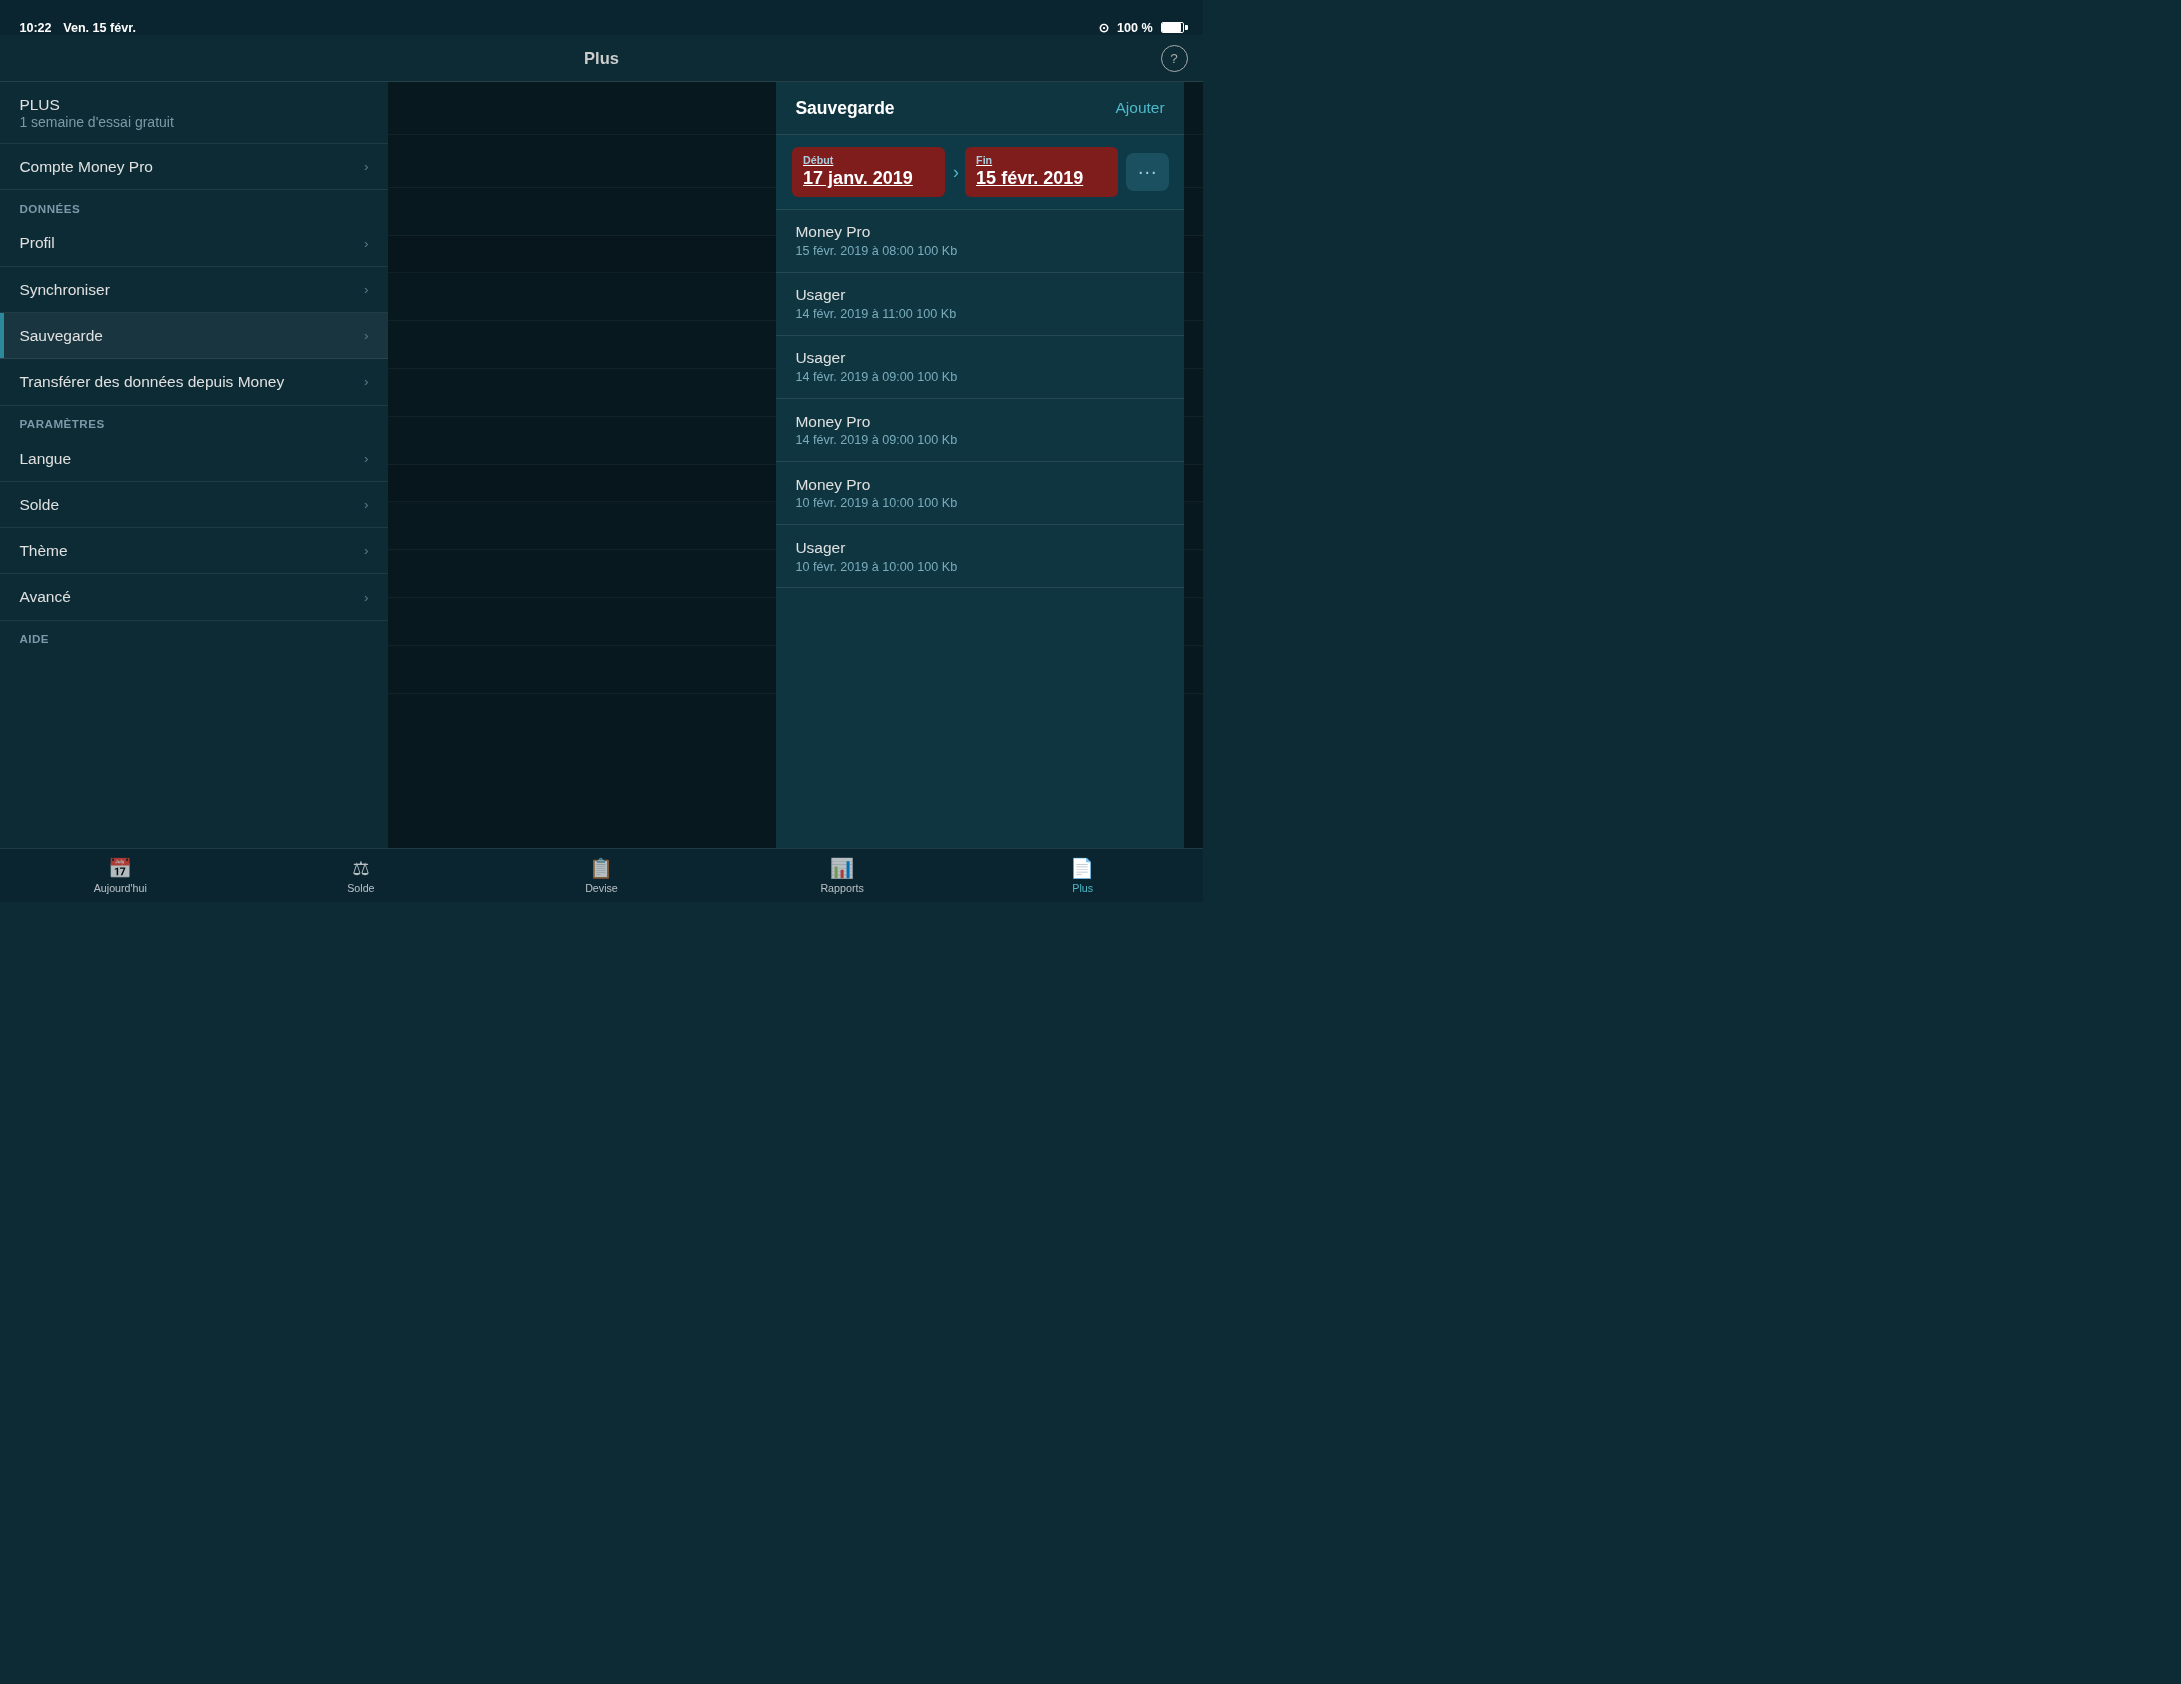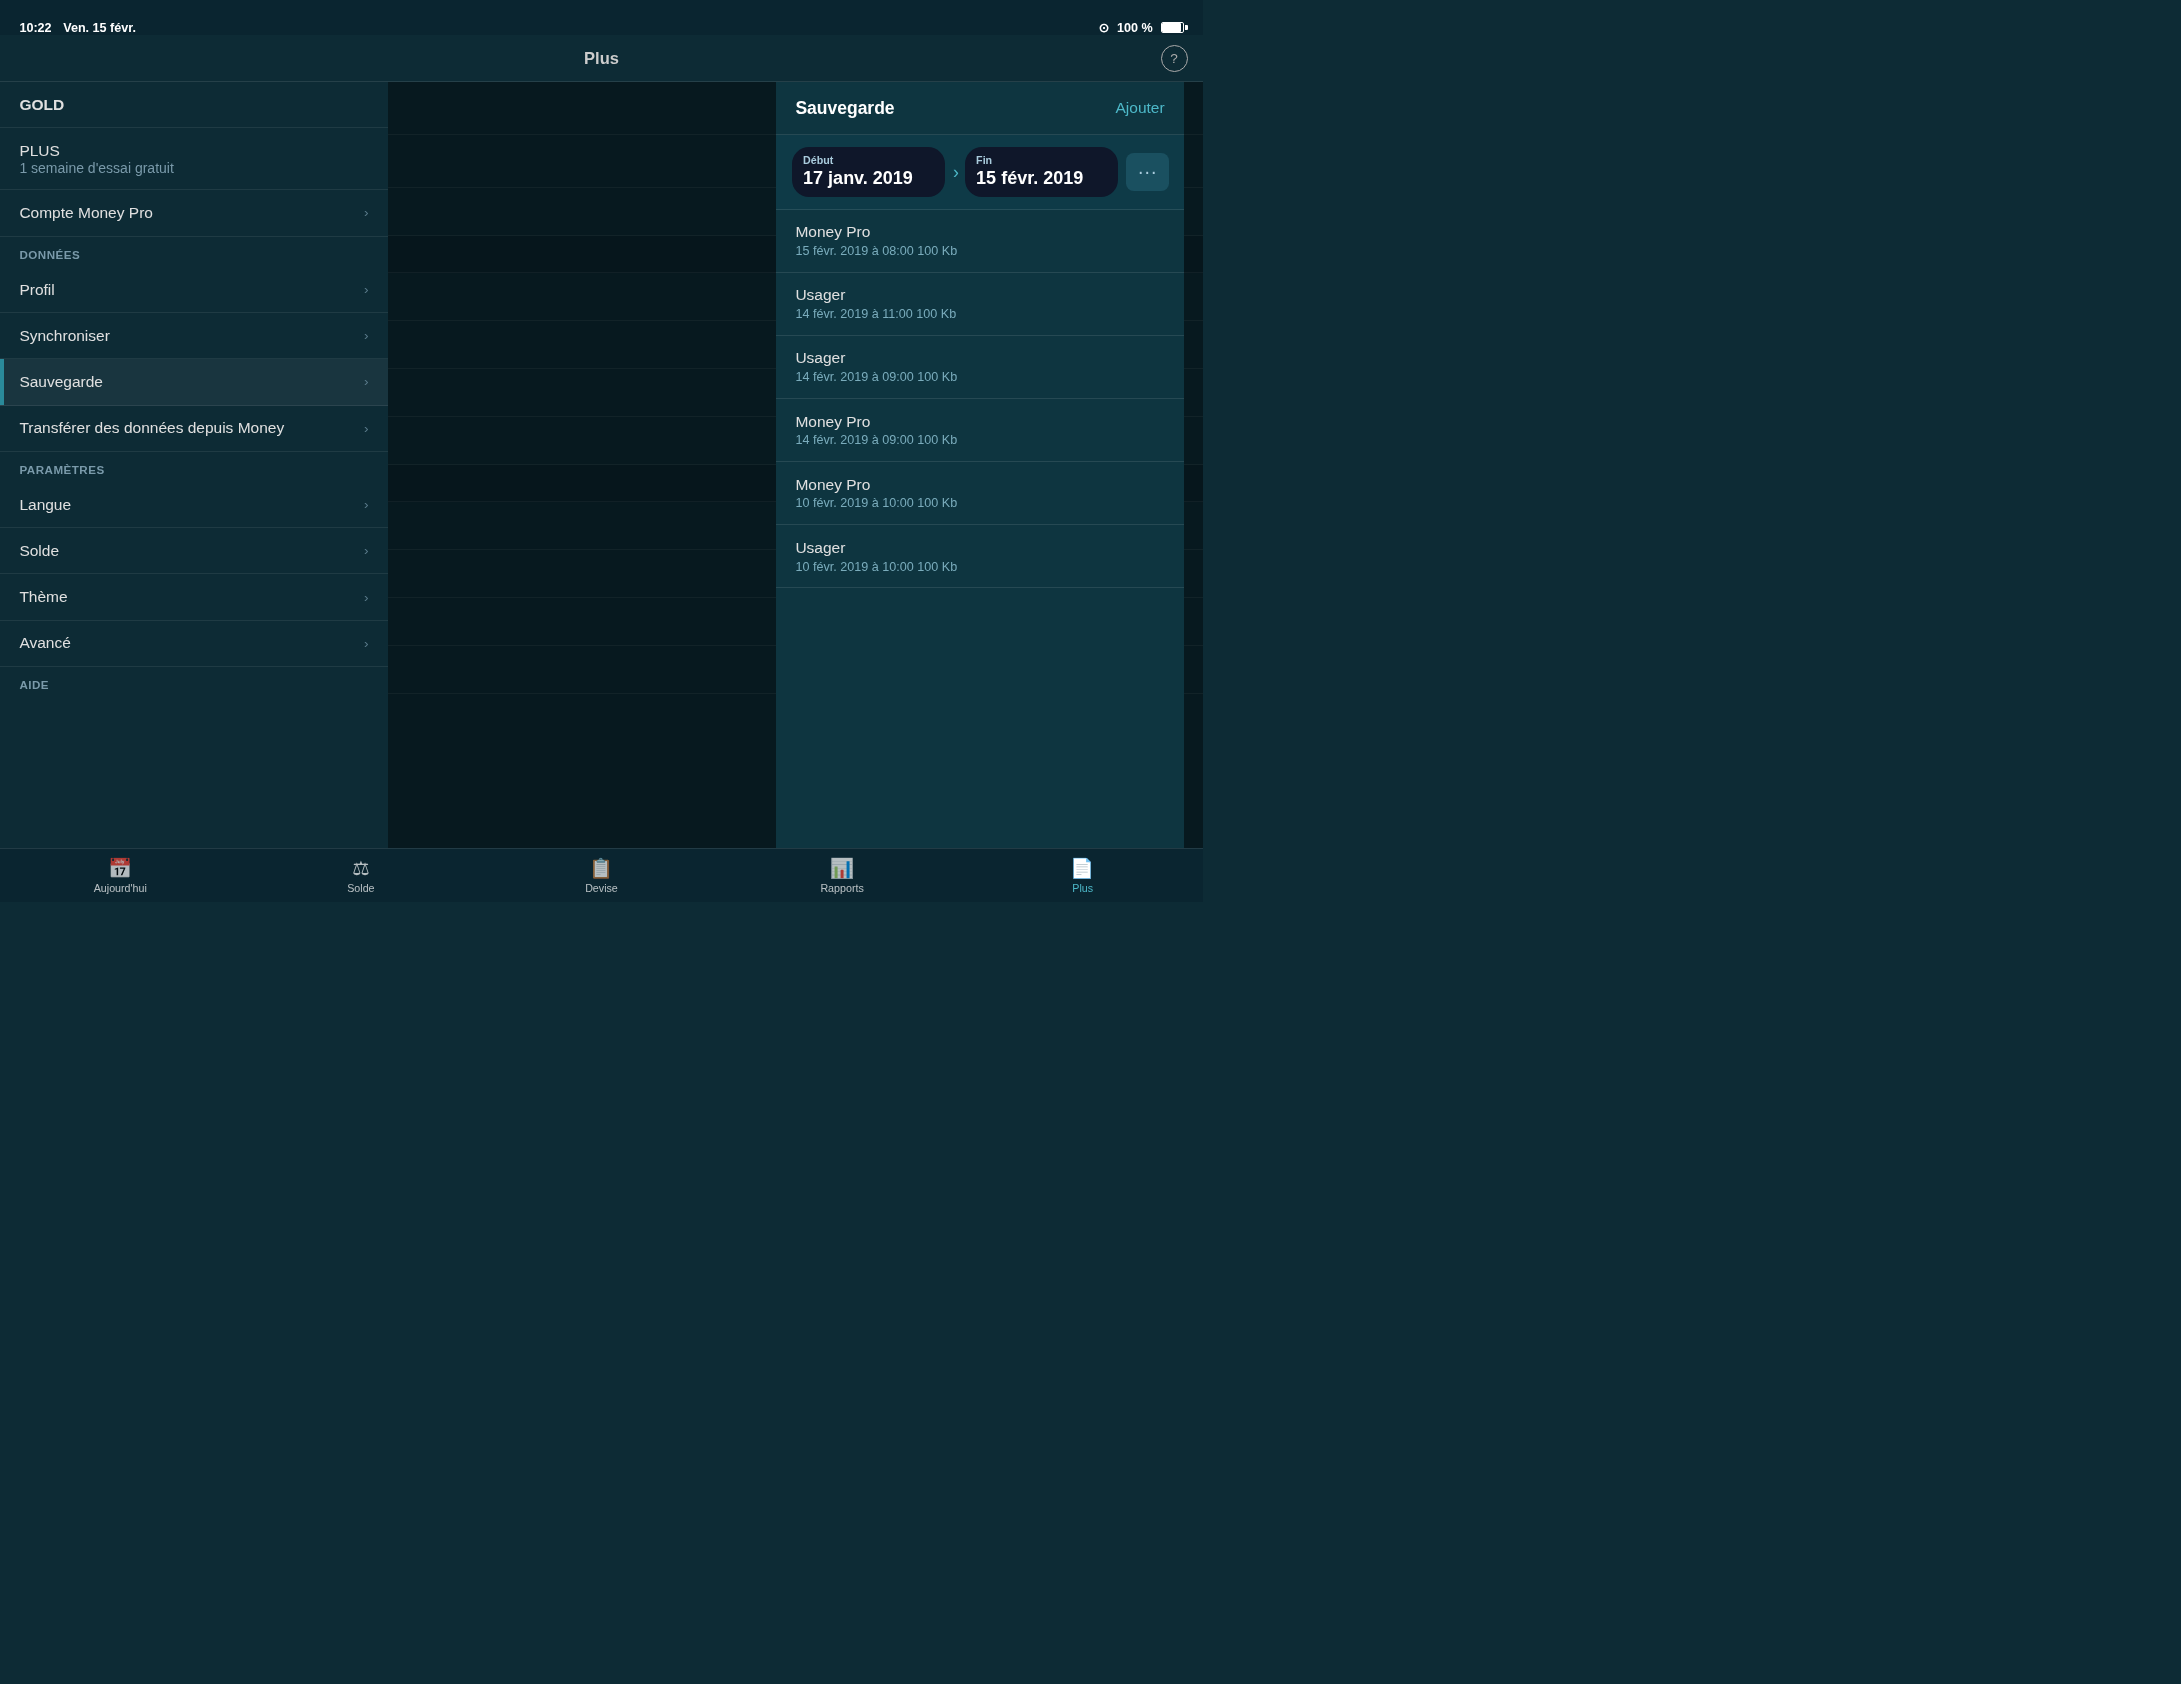--- a/index.html
+++ b/index.html
@@ -196,24 +196,25 @@
     .date-range {
       display: flex;
       align-items: center;
       padding: 11.6px 15.5px;
       background: #0e3a47;
       border-bottom: 1px solid rgba(255,255,255,0.1);
       gap: 7.8px;
     }
     .date-range-block {
       flex: 1;
-      background: #0f172a;
-      border-radius: 17px;
+      background: #7f1d1d;
+      border-radius: 6px;
       padding: 7.8px 11.6px;
       position: relative;
+      text-decoration: underline;
     }
     .date-range-label {
       font-size: 10.7px;
       color: #aaccdd;
       font-weight: 600;
     }
     .date-range-value {
       font-size: 18px;
       color: #ffffff;
       font-weight: 600;
@@ -333,23 +334,20 @@
   <span class="header-title">Plus</span>
   <div class="header-help">
     <span>?</span>
   </div>
 </div>
 
 <div class="main-layout">
 
   <div class="sidebar">
 
-    <div class="sidebar-item gold-item">
-      <span class="sidebar-item-label">GOLD</span>
-    </div>
 
     <div class="sidebar-item">
       <div style="flex:1">
         <div class="sidebar-item-label">PLUS</div>
         <div class="sidebar-item-sublabel">1 semaine d'essai gratuit</div>
       </div>
     </div>
 
     <div class="sidebar-item">
       <span class="sidebar-item-label">Compte Money Pro</span>

